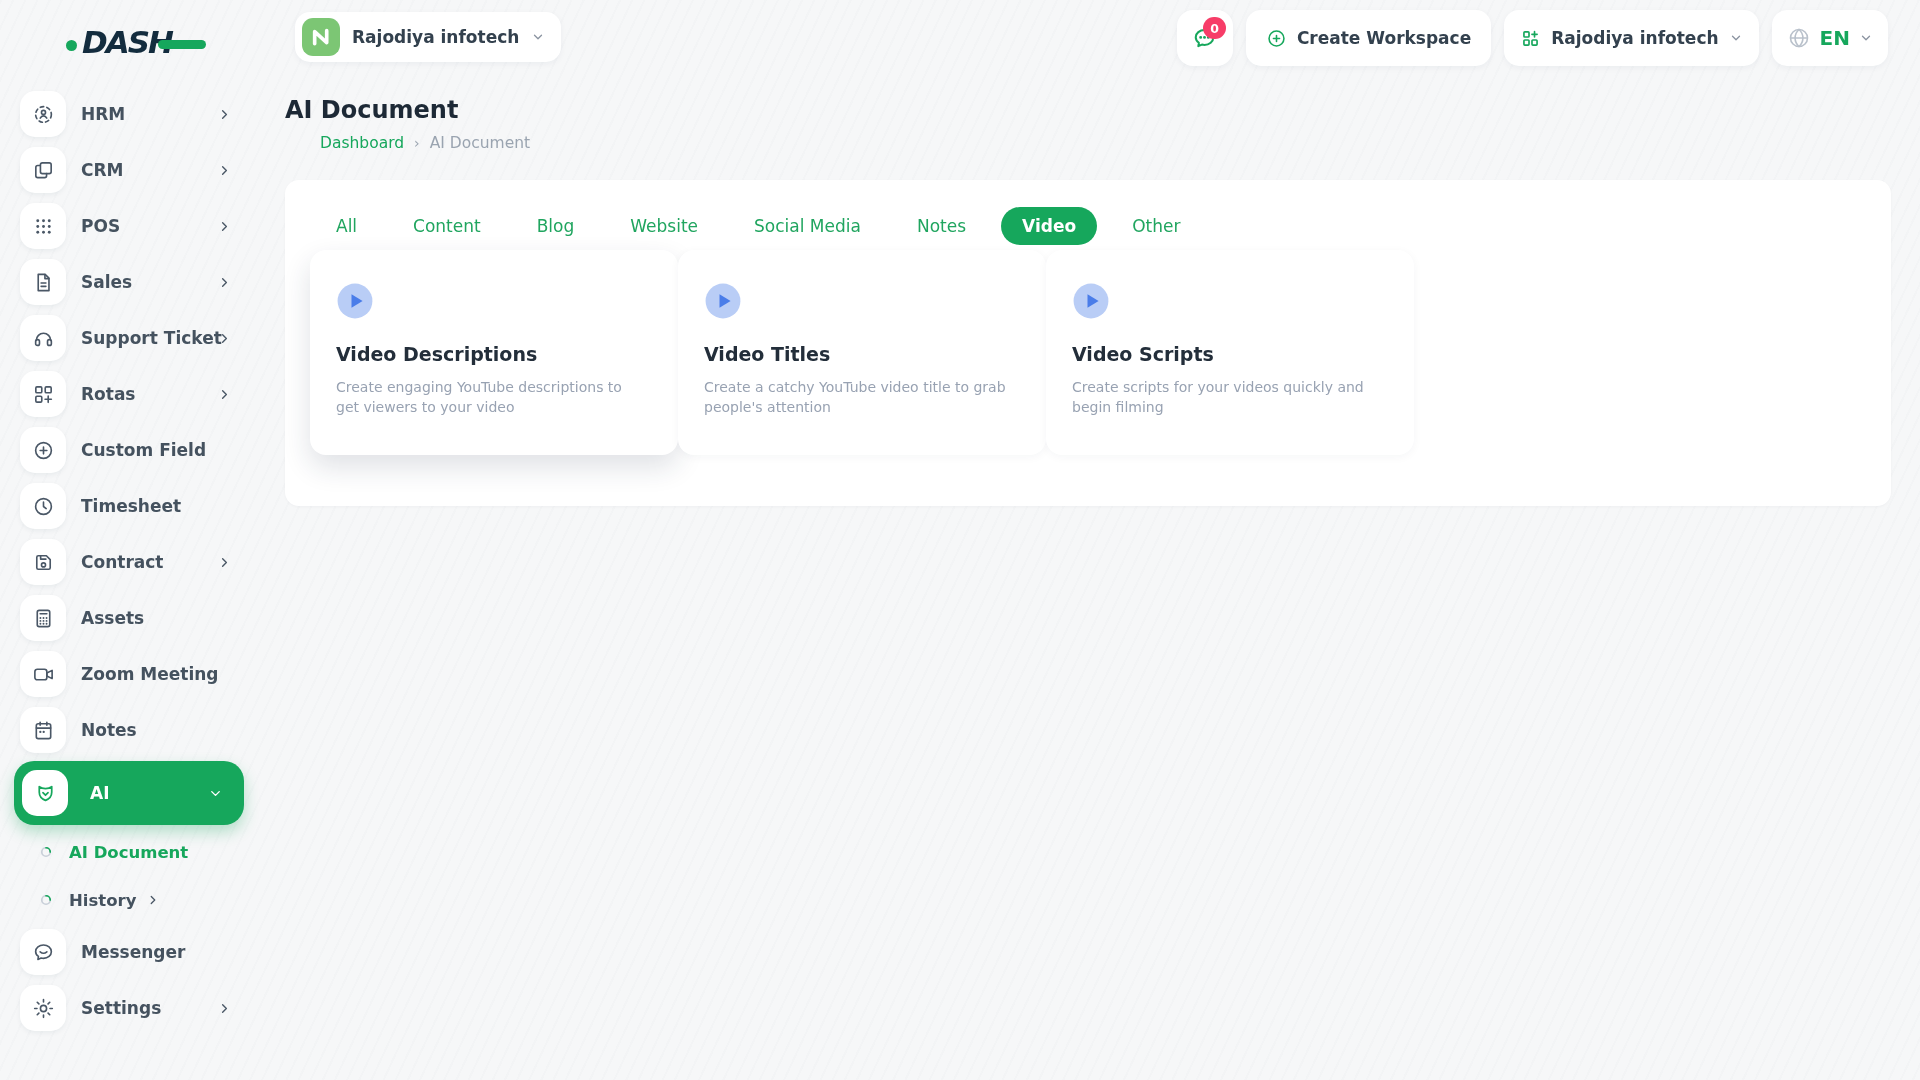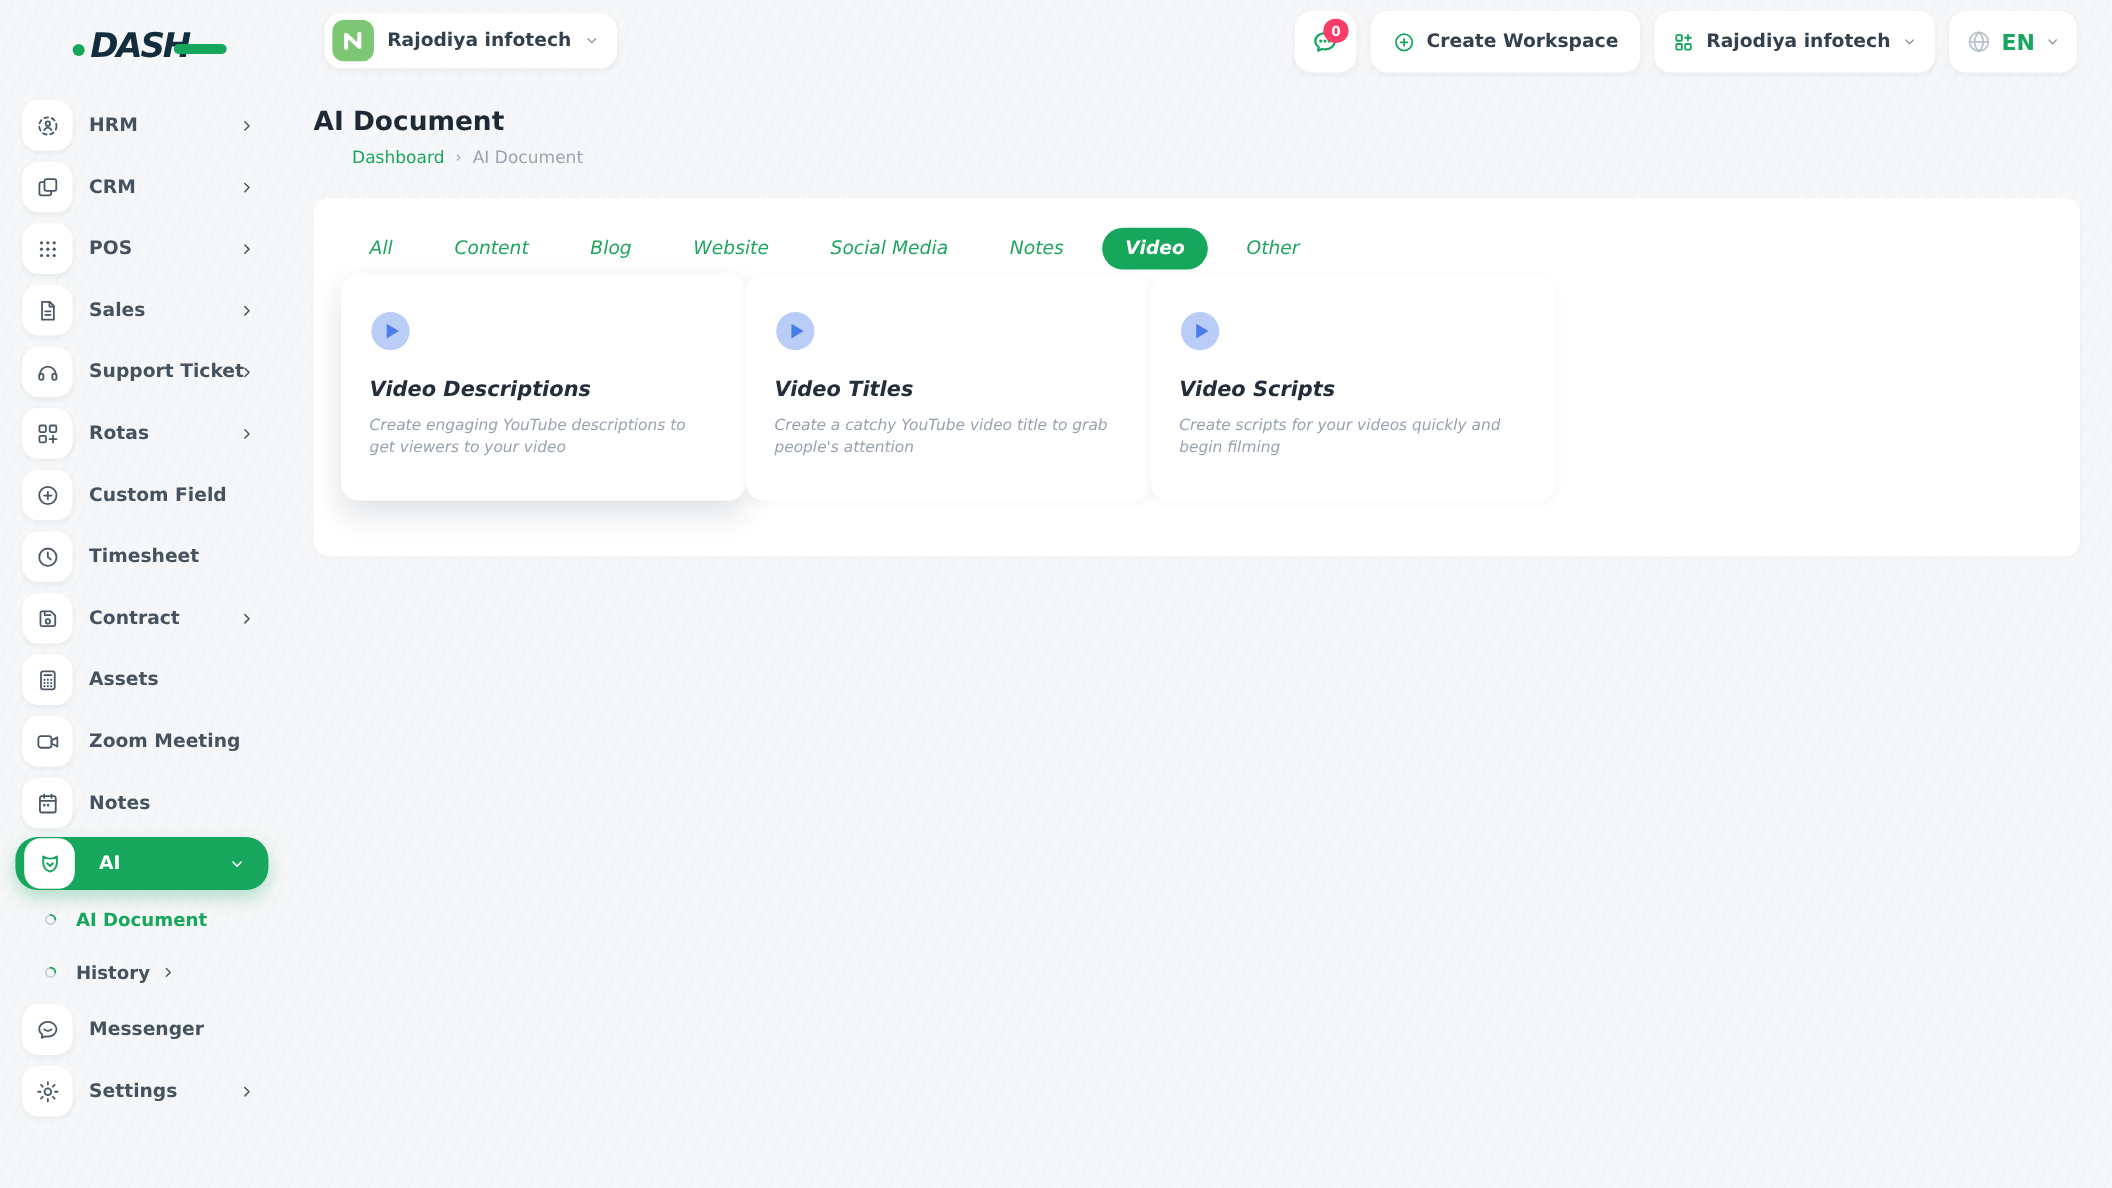--- a/index.html
+++ b/index.html
@@ -44,42 +44,42 @@
   
   .sidebar { position:absolute; left:0; top:86px; width:258px; }
   .side-row { height:56px; display:flex; align-items:center; padding-left:20px; position:relative; cursor:pointer; }
   .icon-tile { width:46px; height:46px; border-radius:15px; background:#fff; display:flex; align-items:center;
                justify-content:center; box-shadow:0 2px 5px rgba(25,45,70,.06); color:#4a5766; flex:0 0 auto; }
   .icon-tile svg { width:23px; height:23px; }
   .side-label { margin-left:15px; font-size:17px; font-weight:600; color:#45525f; white-space:nowrap; }
   .side-chevron { position:absolute; right:26px; width:15px; height:15px; color:#4a5766; }
   .side-chevron svg { width:100%; height:100%; }
 
-  .side-row.ai { background:#16a75c; border-radius:20px; margin:3px 14px; height:48px; padding-left:8px;
+  .side-row.ai { background:#16a75c; border-radius:20px; margin:3px 14px; height:64px; padding-left:8px;
                  box-shadow:0 7px 15px rgba(22,167,92,.30); }
   .side-row.ai .icon-tile { box-shadow:none; }
   .side-row.ai .side-label { color:#fff; margin-left:22px; }
   .side-row.ai .side-chevron { color:#fff; right:21px; }
 
   .side-sub { height:48px; display:flex; align-items:center; padding-left:40px; position:relative; cursor:pointer; }
   .sub-dot { width:12px; height:12px; flex:0 0 auto; }
   .sub-dot svg { width:100%; height:100%; }
   .sub-label { margin-left:17px; font-size:16.5px; font-weight:600; color:#45525f; }
   .side-sub.active .sub-label { color:#16a75c; font-weight:700; }
   .side-sub .side-chevron { right:98px; width:14px; height:14px; }
 
   
   .page-title { position:absolute; left:285px; top:96px; font-size:24px; font-weight:700; color:#1d2936; margin:0; }
   .breadcrumb { position:absolute; left:286px; top:134px; display:flex; align-items:center; gap:10px; font-size:15.5px; }
   .bc-link { color:#16a75c; cursor:pointer;margin-left:34px; }
   .bc-sep { color:#9aa4b0; font-size:14px; }
   .bc-cur { color:#9aa4b0; }
 
   .panel { position:absolute; left:285px; top:180px; width:1606px; height:326px; background:#fff;
-           border-radius:14px; box-shadow:0 1px 3px rgba(15,30,45,.035);font-style:italic; }
+           border-radius:14px; box-shadow:0 1px 3px rgba(15,30,45,.035); }
   .tabs { display:flex; gap:14px; padding:27px 0 0 30px; }
   .tab { padding:9px 21px; font-size:17px; color:#20a55f; border-radius:999px; cursor:pointer; font-weight:500; white-space:nowrap; }
   .tab.active { background:#16a75c; color:#fff; font-weight:600; }
 
   .cards { position:absolute; left:25px; top:70px; display:flex; }
   .card { width:368px; height:205px; background:#fff; border-radius:16px; padding:30px 26px;
           box-shadow:0 2px 10px rgba(25,45,70,.045); cursor:pointer; }
   .card.featured { box-shadow:0 12px 28px rgba(25,45,70,.14); }
   .card-icon { height:42px; margin-bottom:21px; display:flex; align-items:center; }
   .card-icon[data-icon="play-circle-icon"] svg { width:38px; height:38px; }

